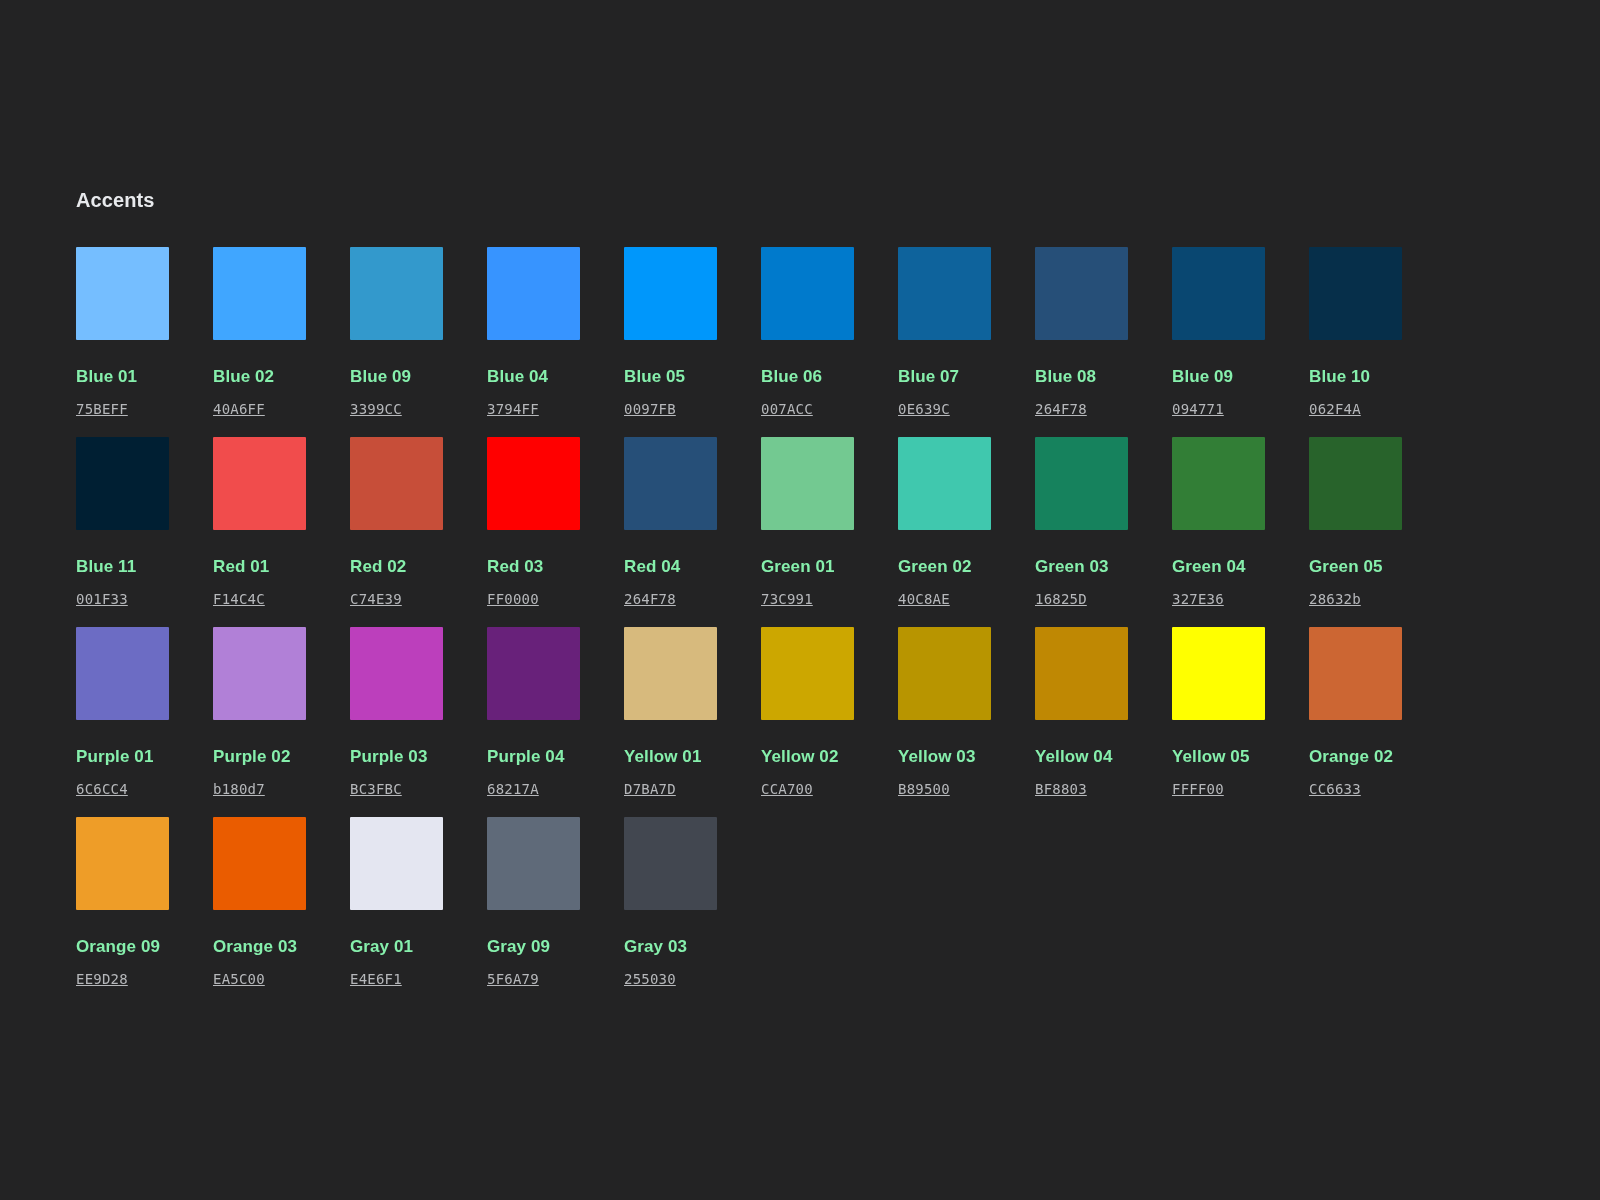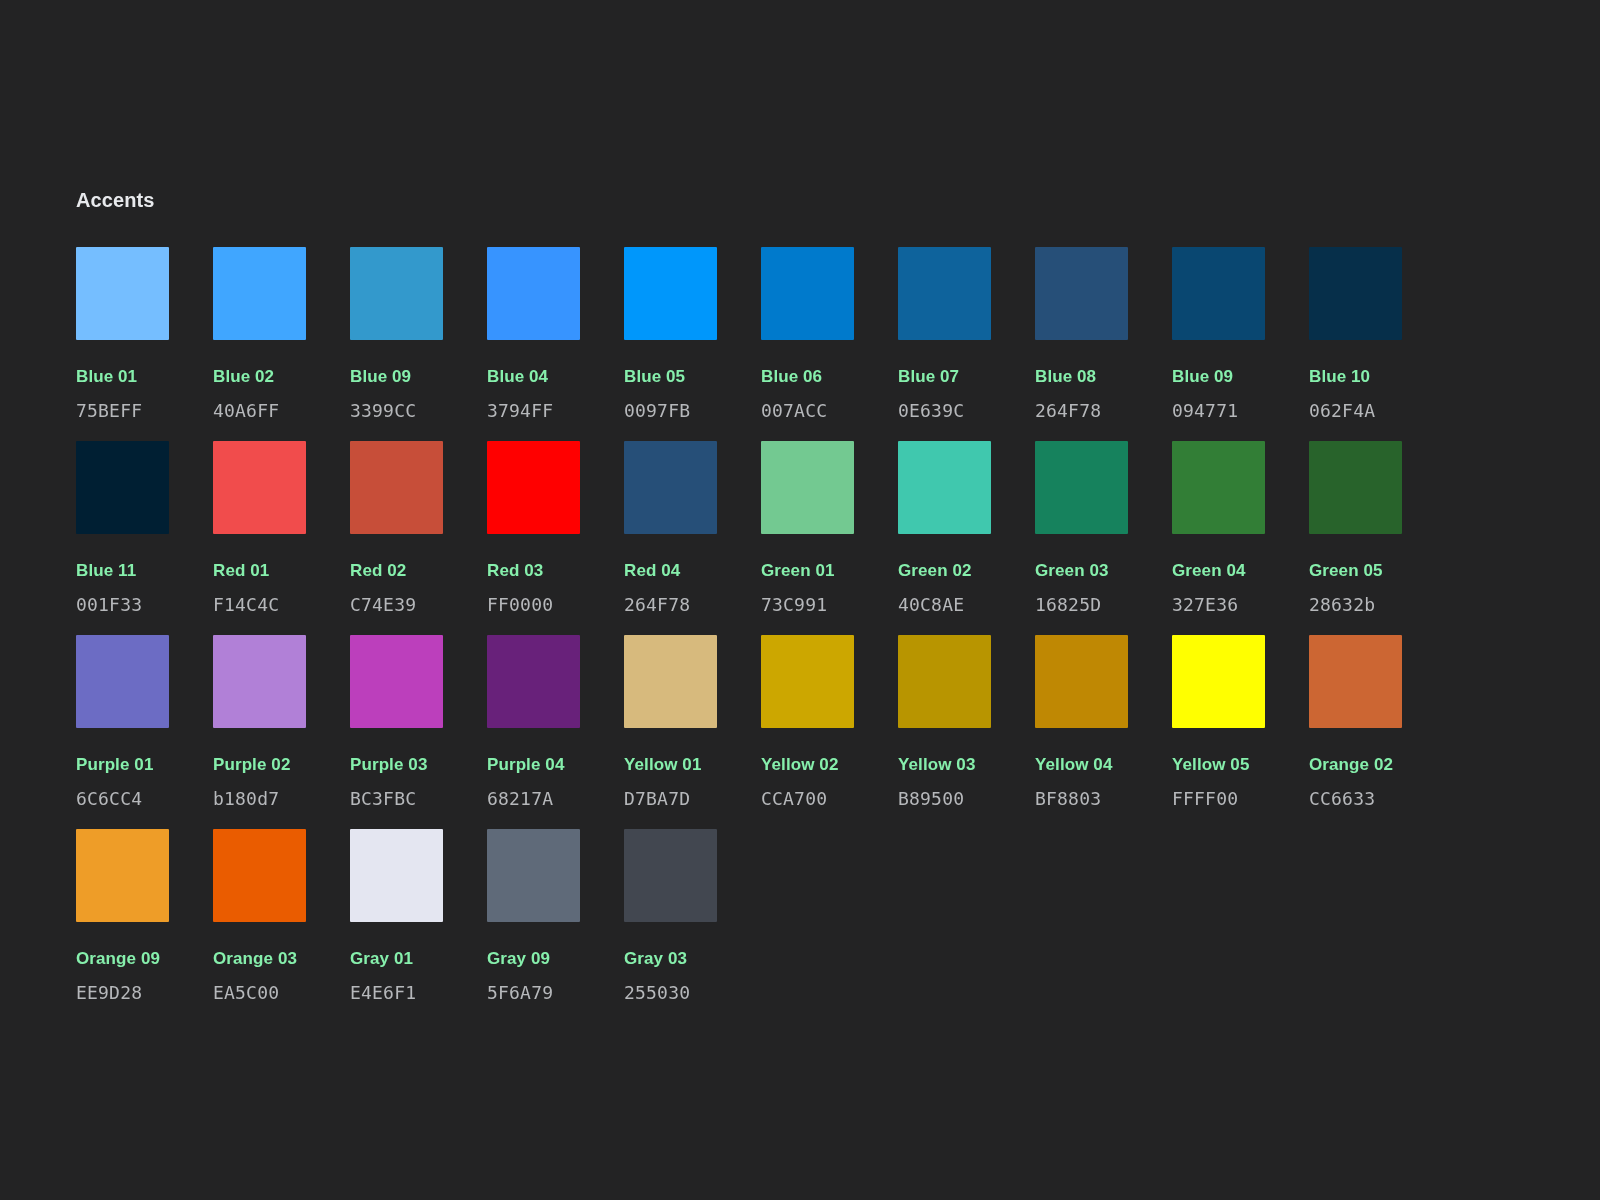--- a/index.html
+++ b/index.html
@@ -50,26 +50,27 @@
     font-size: 17px;
     font-weight: bold;
     color: #86efac;
     line-height: 1;
     margin-top: 28px;
     letter-spacing: 0.1px;
     white-space: nowrap;
   }
   .swatch-hex {
     font-family: "DejaVu Sans Mono", "Liberation Mono", monospace;
-    font-size: 18px;
+    font-size: 14px;
     color: #b6b8bb;
     line-height: 1;
     margin-top: 17px;
     letter-spacing: 0.2px;
     white-space: nowrap;
+    text-decoration: underline;
   }
 </style>
 </head>
 <body>
 
 <div class="page">
 
   <h2 class="section-title">Accents</h2>
 
   <div class="swatch-grid">

